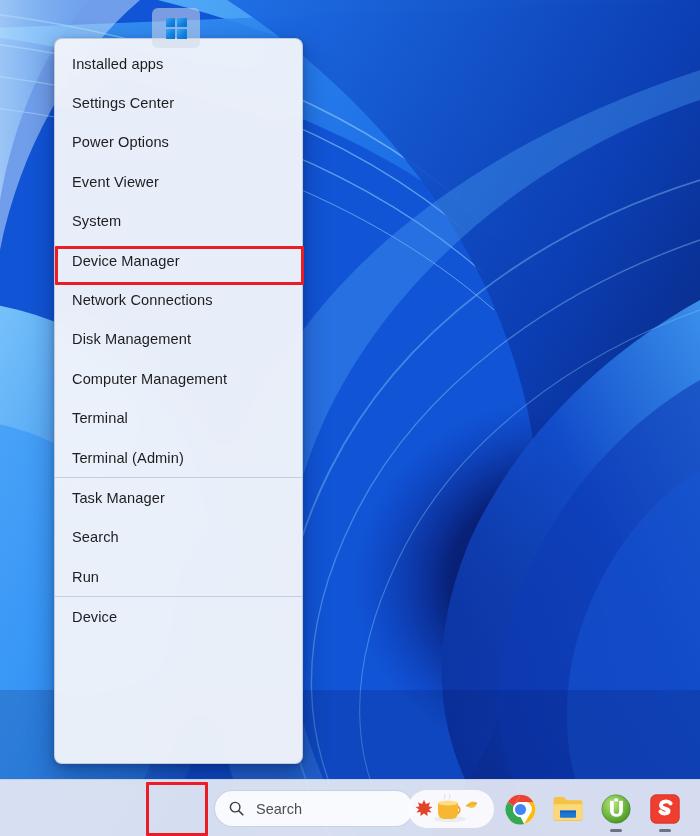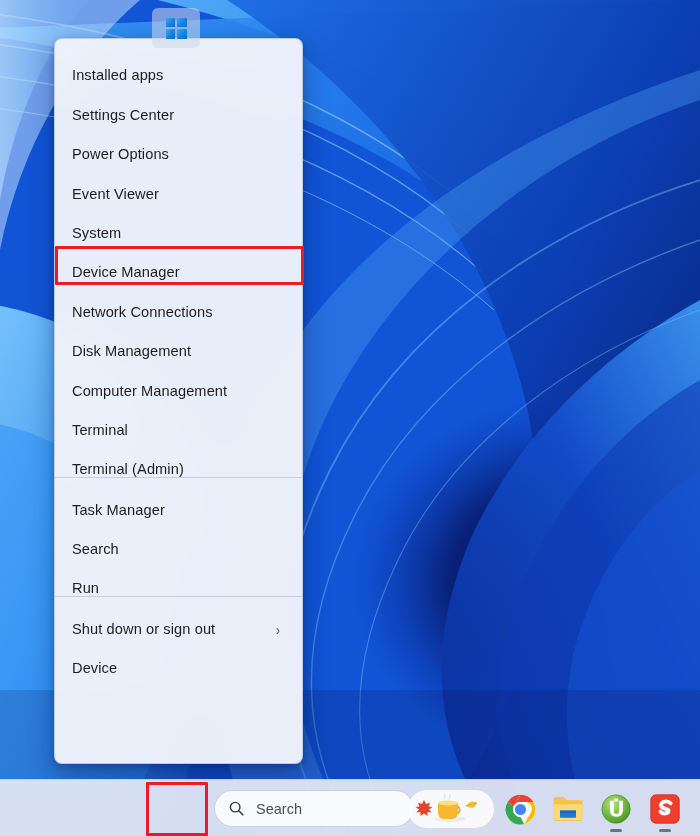--- a/index.html
+++ b/index.html
@@ -44,21 +44,21 @@
     border-radius: 8px;
     box-shadow: 0 10px 26px rgba(2,14,60,0.34), 0 2px 7px rgba(2,14,60,0.2);
     padding-top: 5px;
     backdrop-filter: blur(18px);
   }
 
   .menu-item {
     position: relative;
     height: 39.4px;
     display: flex;
-    align-items: flex-end;
+    align-items: center;
     padding: 0 14px 0 17px;
     font-size: 14.6px;
     color: #1d1d1f;
     letter-spacing: 0.1px;
     white-space: nowrap;
     cursor: default;
   }
   .menu-item .label { flex: 1 1 auto; }
   .menu-item .chev {
     flex: 0 0 auto;
@@ -313,24 +313,20 @@
         <div class="menu-item">
           <span class="label">Task Manager</span>
         </div>
         <div class="menu-item">
           <span class="label">Search</span>
         </div>
         <div class="menu-item">
           <span class="label">Run</span>
         </div>
         <div class="menu-sep"></div>
-        <div class="menu-item">
-          <span class="label">Shut down or sign out</span>
-          <span class="chev">›</span>
-        </div>
         <div class="menu-item">
           <span class="label">Device</span>
         </div>
       </div>
     <div id="device-manager-highlight" style="top: 207px; height: 39px;"></div>
   </div>
 
   <div id="taskbar"></div>
 
   <div id="start-button">

